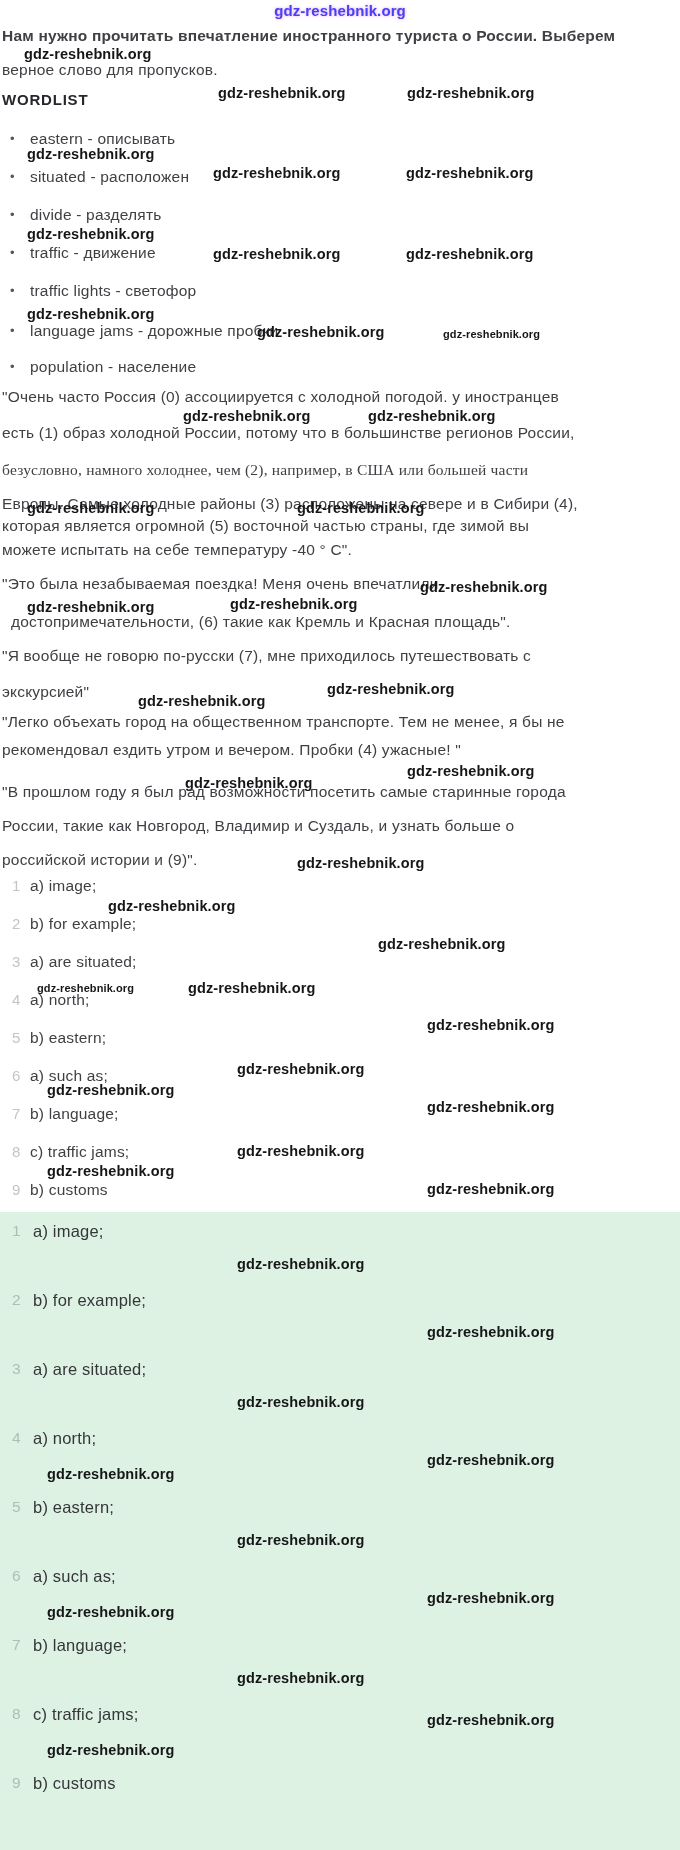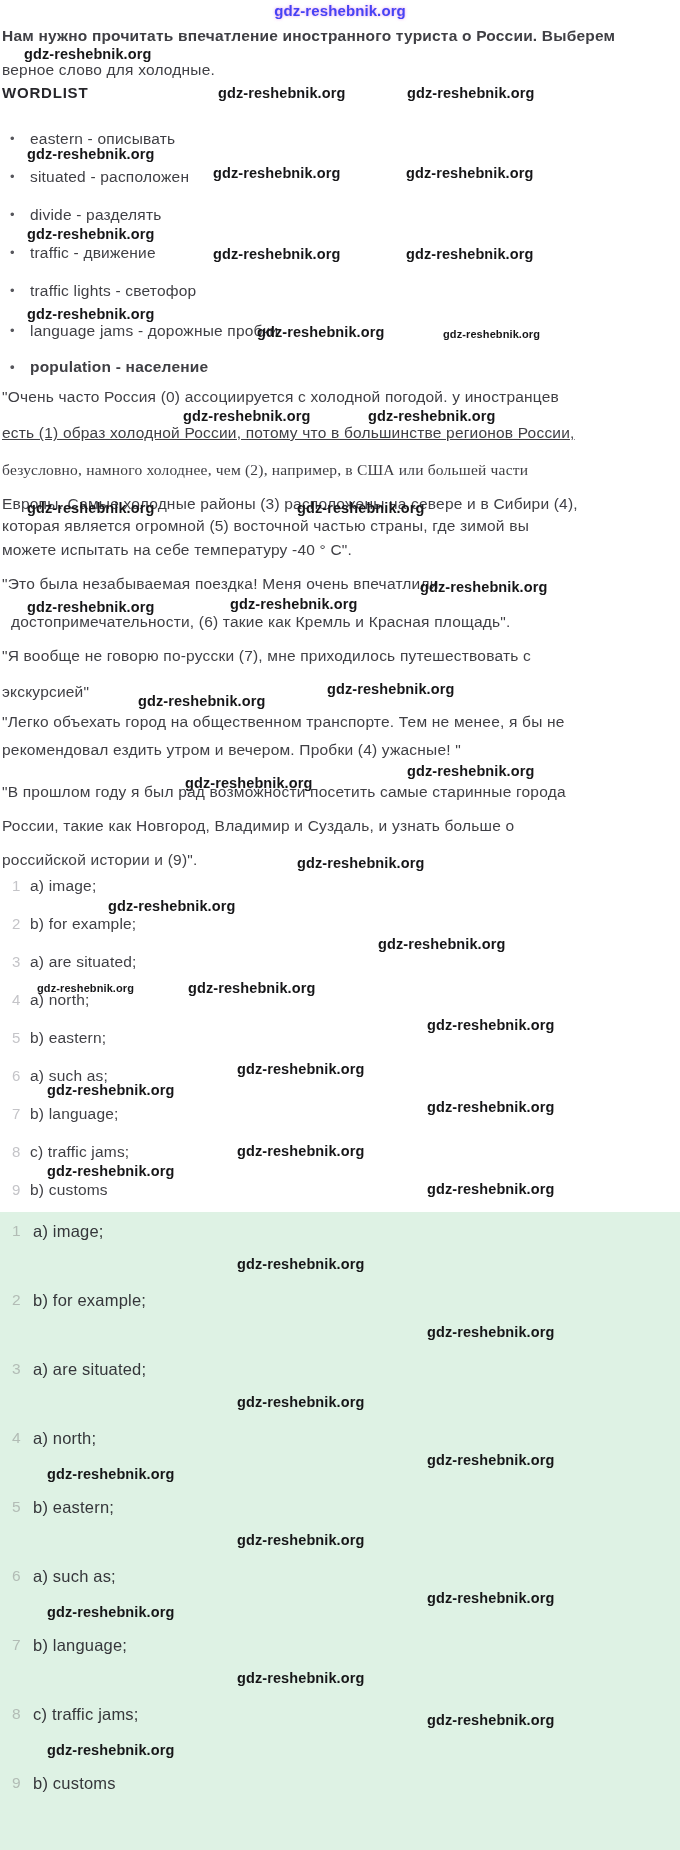--- a/index.html
+++ b/index.html
@@ -2,21 +2,21 @@
 <html><head>
 <meta charset="utf-8">
 <style>
   html,body{margin:0;padding:0;background:#ffffff;}
   .page{
     position:relative;width:680px;height:1850px;background:#ffffff;overflow:hidden;
     font-family:"Liberation Sans", sans-serif;
   }
   .green-band{position:absolute;left:0;top:1212px;width:680px;height:638px;background:#def2e4;}
   .t{position:absolute;white-space:nowrap;font-size:15.5px;line-height:17px;color:#3f3f44;letter-spacing:.2px;}
-  .h-wordlist{position:absolute;white-space:nowrap;font-size:15px;font-weight:700;color:#26262b;letter-spacing:.8px;}
+  .h-wordlist{position:absolute;white-space:nowrap;font-size:15px;font-weight:700;color:#26262b;letter-spacing:.8px;margin-top:7px;}
   .vocab{position:absolute;white-space:nowrap;font-size:15.5px;color:#3f3f44;letter-spacing:.2px;}
   .vocab .bullet{display:inline-block;width:20px;color:#56565c;font-size:13px;vertical-align:1px;}
   .wm{position:absolute;white-space:nowrap;font-size:14.5px;font-weight:600;color:#161618;letter-spacing:.1px;}
   .wm-sm{font-size:11px;}
   .wm-top{
     left:50%;top:2px;transform:translateX(-50%);
     font-size:15px;font-weight:700;color:#4643f5;
     text-shadow:0 0 3px rgba(213,77,219,.55);
     cursor:pointer;
   }
@@ -29,47 +29,47 @@
 <body>
 
 <div class="page">
 
   <div class="green-band"></div>
 
   <span class="wm wm-top">gdz-reshebnik.org</span>
 
   <span class="t" style="left:2px;top:27px;font-weight:bold;">Нам нужно прочитать впечатление иностранного туриста о России. Выберем</span>
   <span class="wm" style="left:24px;top:46px;">gdz-reshebnik.org</span>
-  <span class="t" style="left:2px;top:61px;">верное слово для холодные.</span>
+  <span class="t" style="left:2px;top:61px;">верное слово для пропусков.</span>
 
   <span class="h-wordlist" style="left:2px;top:84px;">WORDLIST</span>
   <span class="wm" style="left:218px;top:85px;">gdz-reshebnik.org</span>
   <span class="wm" style="left:407px;top:85px;">gdz-reshebnik.org</span>
 
   <span class="vocab" style="left:10px;top:130px;"><span class="bullet">•</span><span>eastern - описывать</span></span>
   <span class="wm" style="left:27px;top:146px;">gdz-reshebnik.org</span>
   <span class="vocab" style="left:10px;top:168px;"><span class="bullet">•</span><span>situated - расположен</span></span>
   <span class="wm" style="left:213px;top:165px;">gdz-reshebnik.org</span>
   <span class="wm" style="left:406px;top:165px;">gdz-reshebnik.org</span>
   <span class="vocab" style="left:10px;top:206px;"><span class="bullet">•</span><span>divide - разделять</span></span>
   <span class="wm" style="left:27px;top:226px;">gdz-reshebnik.org</span>
   <span class="vocab" style="left:10px;top:244px;"><span class="bullet">•</span><span>traffic - движение</span></span>
   <span class="wm" style="left:213px;top:246px;">gdz-reshebnik.org</span>
   <span class="wm" style="left:406px;top:246px;">gdz-reshebnik.org</span>
   <span class="vocab" style="left:10px;top:282px;"><span class="bullet">•</span><span>traffic lights - светофор</span></span>
   <span class="wm" style="left:27px;top:306px;">gdz-reshebnik.org</span>
   <span class="vocab" style="left:10px;top:322px;"><span class="bullet">•</span><span>language jams - дорожные пробки</span></span>
   <span class="wm" style="left:257px;top:324px;">gdz-reshebnik.org</span>
   <span class="wm wm-sm" style="left:443px;top:328px;">gdz-reshebnik.org</span>
-  <span class="vocab" style="left:10px;top:358px;font-weight:bold;"><span class="bullet">•</span><span>population - население</span></span>
+  <span class="vocab" style="left:10px;top:358px;"><span class="bullet">•</span><span>population - население</span></span>
 
   <span class="t" style="left:2px;top:388px;">"Очень часто Россия (0) ассоциируется с холодной погодой. у иностранцев</span>
   <span class="wm" style="left:183px;top:408px;">gdz-reshebnik.org</span>
   <span class="wm" style="left:368px;top:408px;">gdz-reshebnik.org</span>
-  <span class="t" style="left:2px;top:424px;text-decoration:underline;">есть (1) образ холодной России, потому что в большинстве регионов России,</span>
+  <span class="t" style="left:2px;top:424px;">есть (1) образ холодной России, потому что в большинстве регионов России,</span>
   <span class="t" style="left:2px;top:461px;font-family:Liberation Serif, serif;">безусловно, намного холоднее, чем (2), например, в США или большей части</span>
   <span class="t" style="left:2px;top:495px;">Европы. Самые холодные районы (3) расположены на севере и в Сибири (4),</span>
   <span class="wm" style="left:27px;top:500px;">gdz-reshebnik.org</span>
   <span class="wm" style="left:297px;top:500px;">gdz-reshebnik.org</span>
   <span class="t" style="left:2px;top:517px;">которая является огромной (5) восточной частью страны, где зимой вы</span>
   <span class="t" style="left:2px;top:541px;">можете испытать на себе температуру -40 ° C".</span>
 
   <span class="t" style="left:2px;top:575px;">"Это была незабываемая поездка! Меня очень впечатлили</span>
   <span class="wm" style="left:420px;top:579px;">gdz-reshebnik.org</span>
   <span class="wm" style="left:27px;top:599px;">gdz-reshebnik.org</span>

